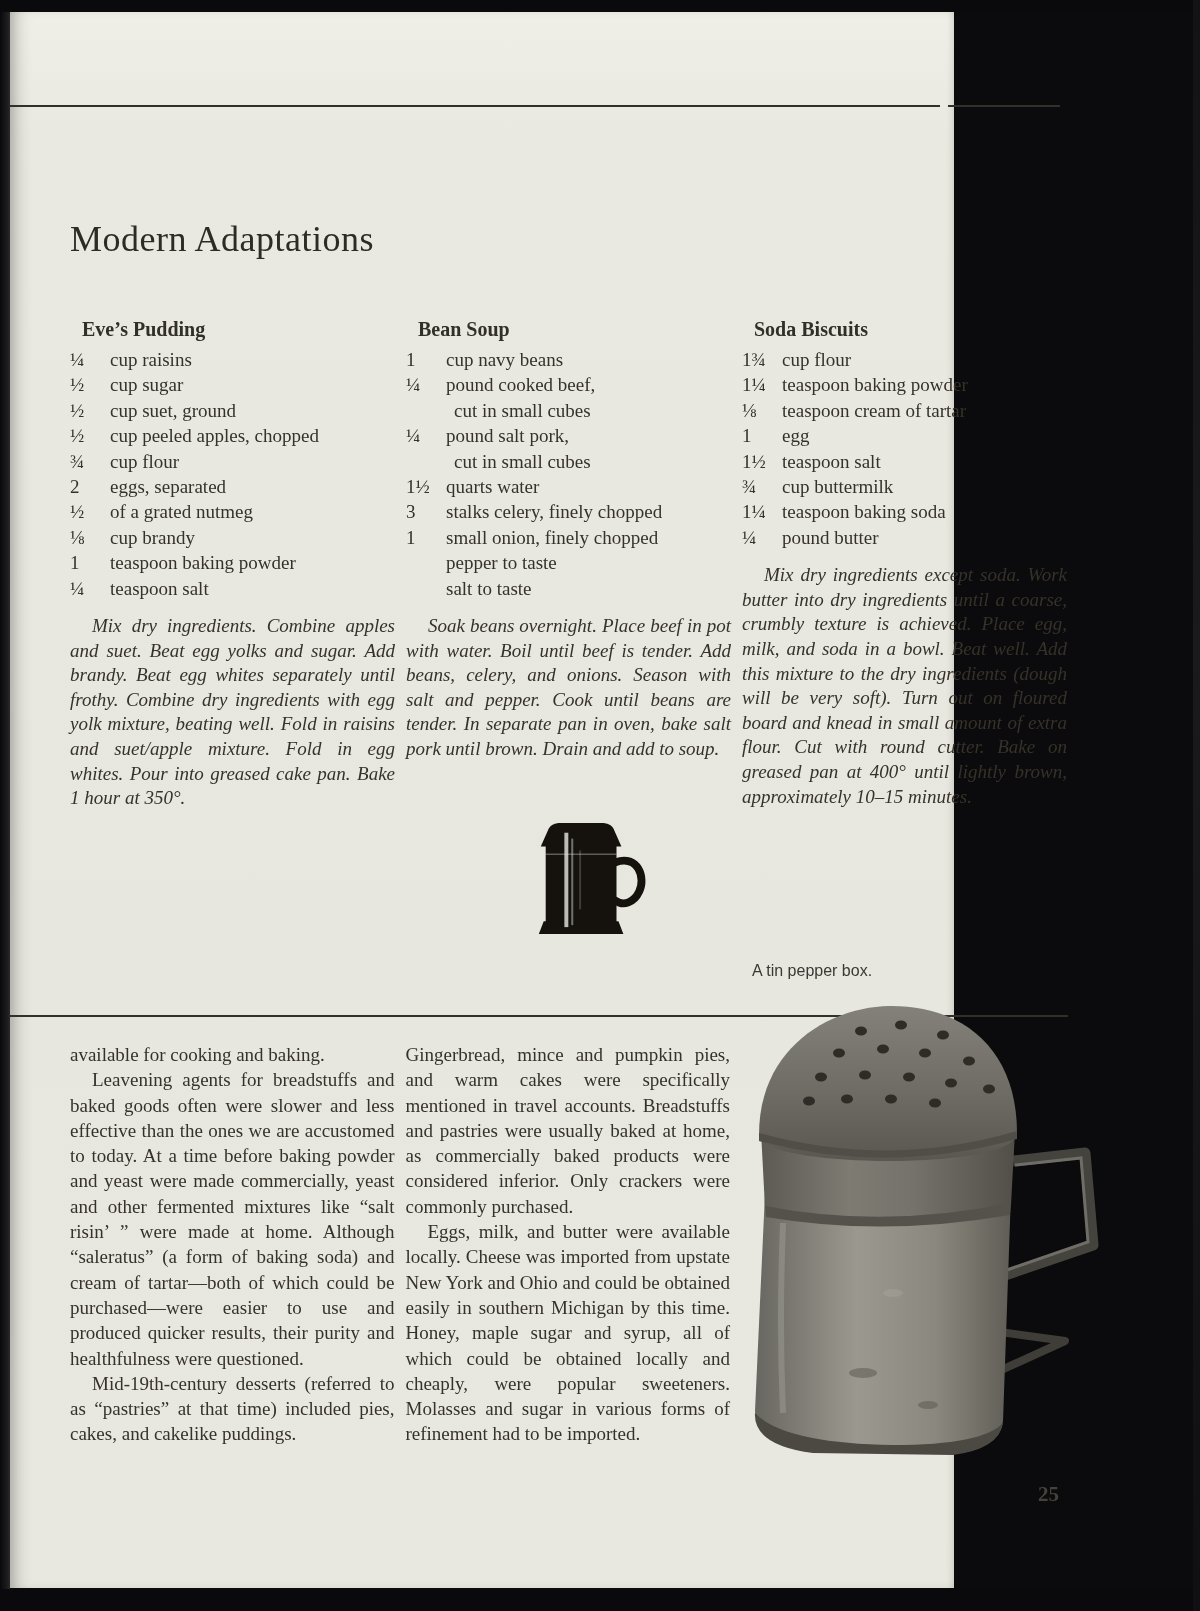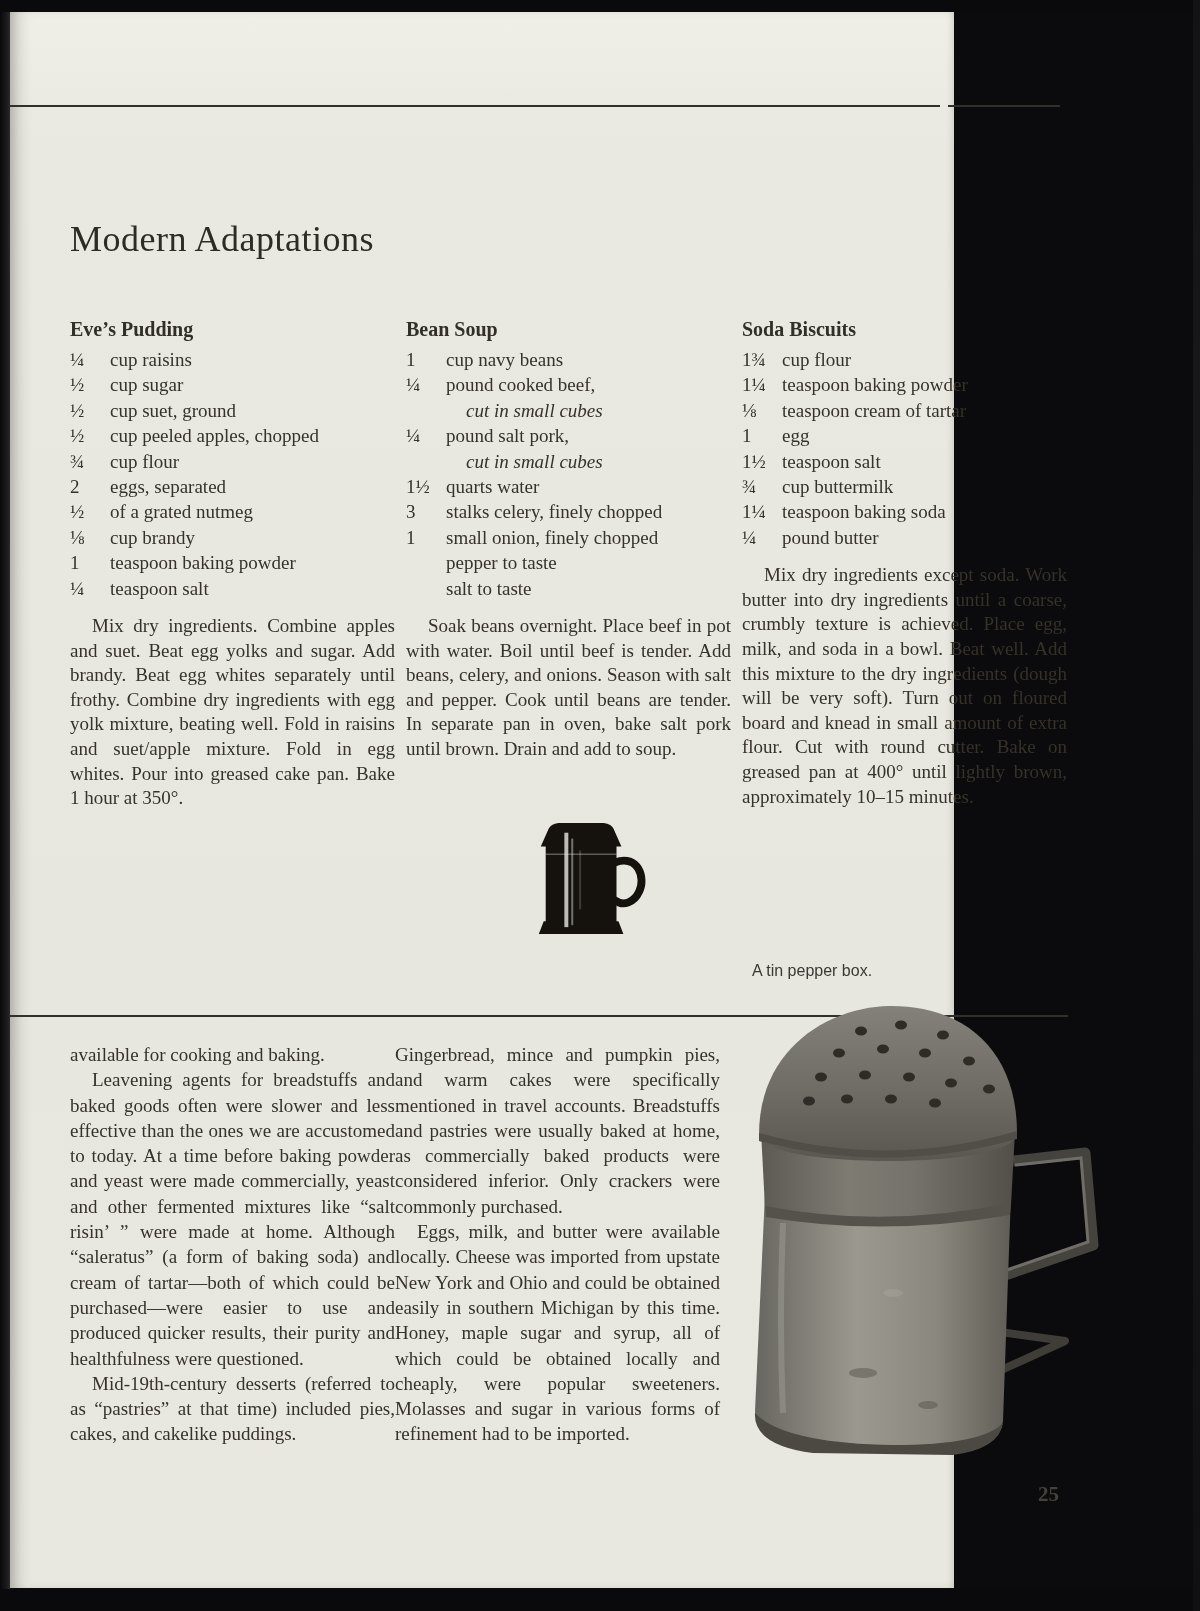--- a/index.html
+++ b/index.html
@@ -6,32 +6,32 @@
   .scan{position:relative;width:1200px;height:1611px;background:#0b0b0d;overflow:hidden;
         font-family:"Liberation Serif", serif;}
   .paper{position:absolute;left:10px;top:12px;width:944px;height:1576px;
          background:linear-gradient(180deg,#efeee7 0%,#eae9e1 8%,#e8e7df 60%,#e9e8e0 100%);
          box-shadow:inset 14px 0 18px -12px rgba(40,40,35,.45), inset -6px 0 10px -8px rgba(40,40,35,.35);}
   .edge-right{position:absolute;right:0;top:0;width:7px;height:100%;background:linear-gradient(180deg,#131316,#1a1a1c 40%,#101013);}
   .rule{position:absolute;height:2px;background:#32302a;}
   .title{position:absolute;left:60px;top:206px;font-size:36px;color:#2e2b27;letter-spacing:.5px;}
   .recipes-row{position:absolute;left:60px;top:306px;width:998px;display:flex;gap:11px;}
   .recipe{width:325px;color:#363229;}
-  .recipe-title{font-size:20px;font-weight:bold;margin:0 0 6px 0;color:#322f28;}
+  .recipe-title{font-size:20px;font-weight:bold;margin:0 0 6px 12px;color:#322f28;}
   .ingredients{list-style:none;margin:0;padding:0;font-size:19px;line-height:25.4px;}
   .ing-row{display:flex;}
   .qty{width:40px;flex:0 0 40px;}
   .ing-text{flex:1;}
-  .ing-cont{display:block;margin-left:20px;font-style:italic;}
+  .ing-cont{display:block;margin-left:8px;}
   .instructions{margin:13px 0 0 0;font-size:19px;line-height:24.6px;text-align:justify;
-                text-indent:22px;color:#363229;}
+                text-indent:22px;color:#363229;font-style:italic;}
   .ink-fig{position:absolute;left:518px;top:792px;width:118px;height:142px;}
   .caption{position:absolute;left:742px;top:950px;font-family:"Liberation Sans", sans-serif;
            font-size:16px;color:#3a3835;}
-  .body-cols{position:absolute;left:60px;top:1030px;width:660px;display:flex;gap:0;}
+  .body-cols{position:absolute;left:60px;top:1030px;width:660px;display:flex;gap:11px;}
   .body-col{width:325px;font-size:19px;line-height:25.3px;color:#363229;text-align:justify;}
   .body-col p{margin:0;}
   .body-col p.indent{text-indent:22px;}
   .photo-fig{position:absolute;left:733px;top:981px;width:372px;height:472px;z-index:3;}
   .mid-rule{z-index:1;}
   .page-number{position:absolute;left:1028px;top:1470px;font-size:21px;color:#45423c;font-weight:bold;}
   .bar-top{position:absolute;left:0;top:0;width:100%;height:12px;background:#0a0a0c;}
   .bar-bottom{position:absolute;left:0;bottom:0;width:100%;height:22px;background:#0a0a0c;}
   .edge-left{position:absolute;left:0;top:0;width:10px;height:100%;background:linear-gradient(90deg,#09090b,#1c1c1e 70%,#2a2a2c);}
 </style>

